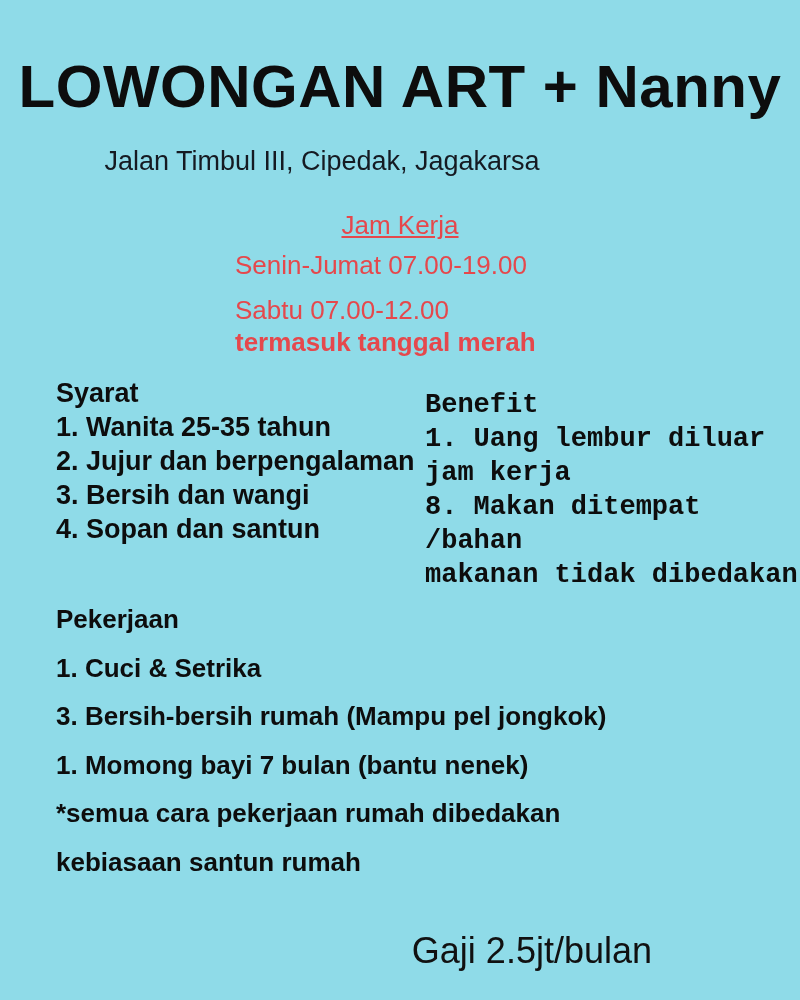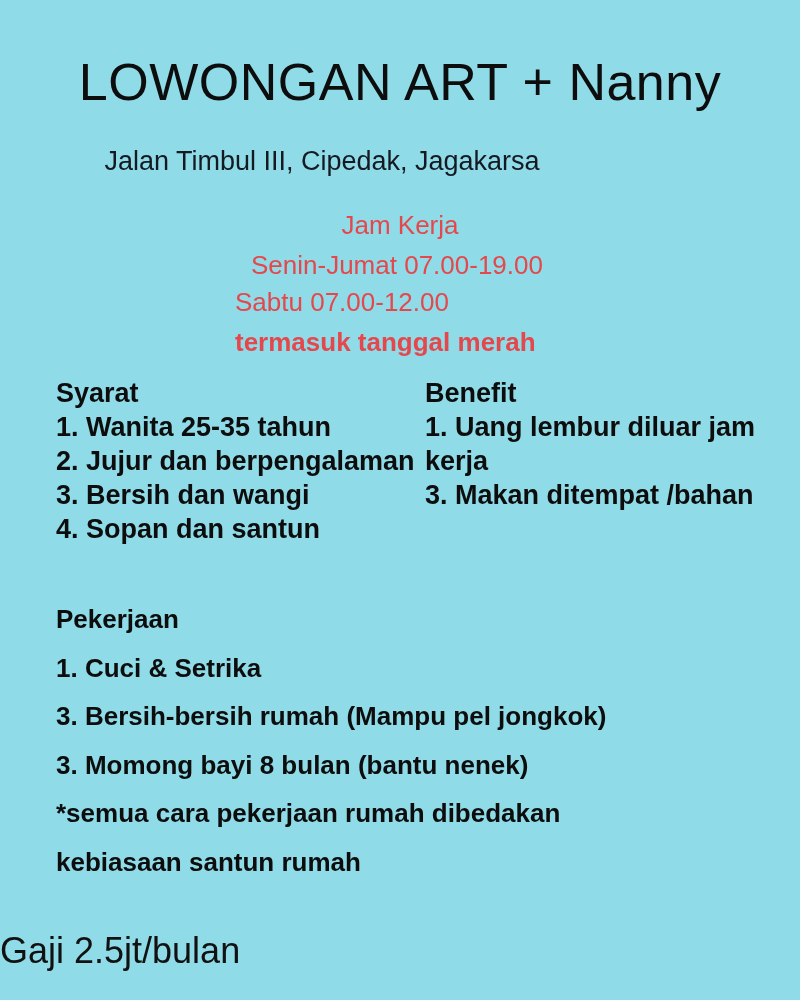--- a/index.html
+++ b/index.html
@@ -6,38 +6,38 @@
     body {
       width: 800px; height: 1000px; overflow: hidden;
       background: #8fdbe8;
       font-family: "Liberation Sans", sans-serif;
       color: #0d0d0d;
       position: relative;
     }
     .abs { position: absolute; white-space: nowrap; }
     .title {
       left: 0; width: 800px; top: 52px; text-align: center;
-      font-size: 52px; font-weight: normal; letter-spacing: 0.5px;
+      font-size: 60px; font-weight: bold; letter-spacing: 0.5px;
     }
     .address {
       left: 0; width: 644px; top: 146px; text-align: center;
       font-size: 27px; font-weight: normal; color: #151a22;
     }
-    .hours-label { left: 0; width: 800px; top: 210px; text-align: center; font-size: 26px; }
+    .hours-label { left: 0; width: 800px; top: 210px; text-align: center; font-size: 26px; text-decoration: underline; }
     .red { color: #e5484c; }
     .hours-line { left: 235px; font-size: 26px; }
-    .hours-line.l1 { top: 250px; margin-left: 16px; }
-    .hours-line.l2 { top: 287px; }
+    .hours-line.l1 { top: 250px; }
+    .hours-line.l2 { top: 295px; }
     .hours-line.l3 { top: 327px; font-weight: bold; }
     .list { position: absolute; font-size: 27px; font-weight: bold; line-height: 34px; }
     .list .head { font-weight: bold; }
     .syarat { left: 56px; top: 376px; }
-    .benefit { left: 425px; top: 376px; }
+    .benefit { left: 425px; top: 388px; font-family: Liberation Mono, monospace; }
     .pekerjaan { left: 56px; top: 595px; font-size: 26px; line-height: 48.5px; }
-    .salary { left: 0; width: 652px; top: 930px; text-align: left; font-size: 36px; color: #111; }
+    .salary { left: 0; width: 652px; top: 930px; text-align: right; font-size: 36px; color: #111; }
   </style>
 </head>
 <body>
 
 <div class="abs title">LOWONGAN ART + Nanny</div>
 <div class="abs address">Jalan Timbul III, Cipedak, Jagakarsa</div>
 
 <div>
   <div class="abs hours-label red">Jam Kerja</div>
   <div class="abs hours-line l1 red">Senin-Jumat 07.00-19.00</div>
@@ -49,25 +49,26 @@
   <div class="head">Syarat</div>
   <div>1. Wanita 25-35 tahun</div>
   <div>2. Jujur dan berpengalaman</div>
   <div>3. Bersih dan wangi</div>
   <div>4. Sopan dan santun</div>
 </div>
 
 <div class="list benefit">
   <div class="head">Benefit</div>
   <div>1. Uang lembur diluar jam kerja</div>
-  <div>3. Makan ditempat /bahan</div>
+  <div>8. Makan ditempat /bahan</div>
+  <div>makanan tidak dibedakan</div>
 </div>
 
 <div class="list pekerjaan">
   <div class="head">Pekerjaan</div>
   <div>1. Cuci &amp; Setrika</div>
   <div>3. Bersih-bersih rumah (Mampu pel jongkok)</div>
-  <div>3. Momong bayi 8 bulan (bantu nenek)</div>
+  <div>1. Momong bayi 7 bulan (bantu nenek)</div>
   <div>*semua cara pekerjaan rumah dibedakan</div>
   <div>kebiasaan santun rumah</div>
 </div>
 
 <div class="abs salary">Gaji 2.5jt/bulan</div>
 
 </body></html>

